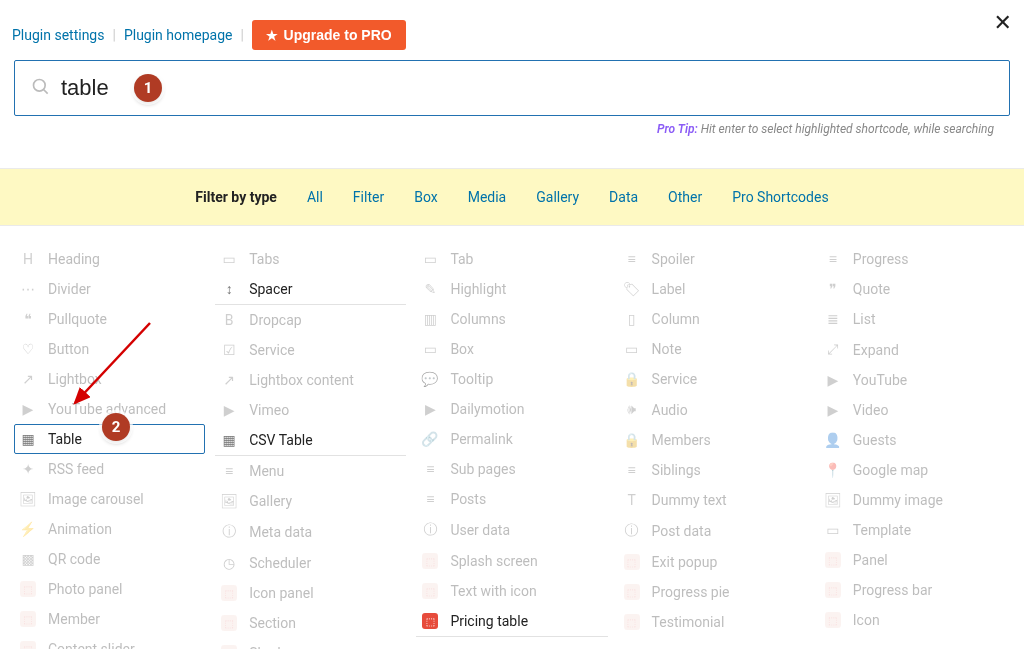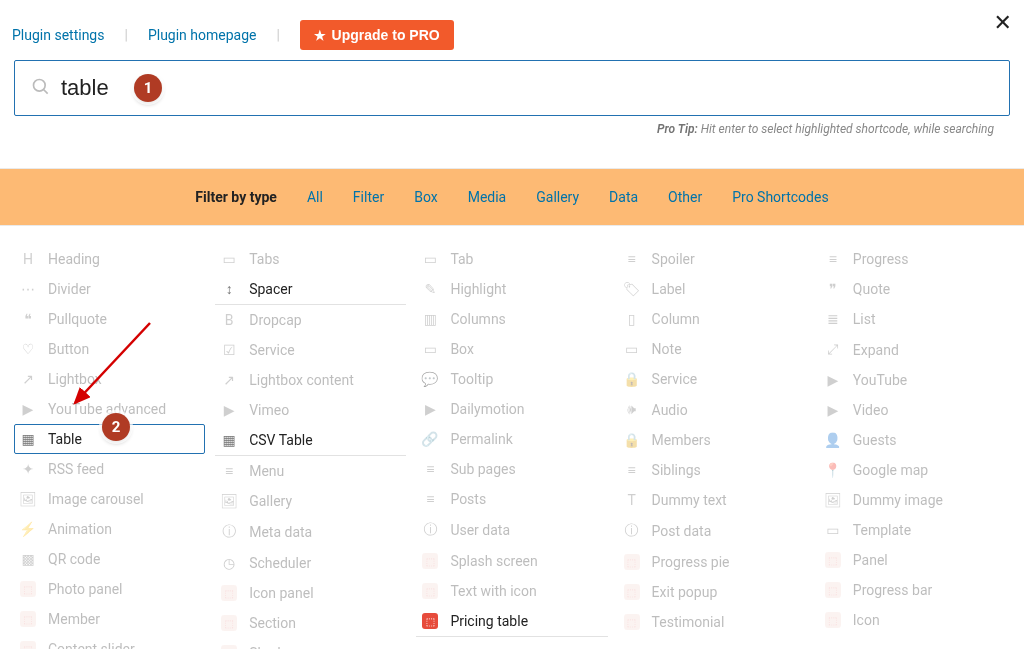--- a/index.html
+++ b/index.html
@@ -10,21 +10,21 @@
     background: #fff;
     width: 1024px;
     height: 649px;
     overflow: hidden;
     position: relative;
   }
   .header {
     display: flex;
     align-items: center;
     padding: 20px 12px 10px 12px;
-    gap: 20px;
+    gap: 8px;
   }
   .header a {
     color: #0073aa;
     text-decoration: none;
     font-size: 14px;
   }
   .header .sep { color: #ccc; }
   .upgrade-btn {
     background: #f25a2b;
     color: #fff;
@@ -71,24 +71,24 @@
     flex: 1;
     background: transparent;
   }
   .protip {
     text-align: right;
     color: #888;
     font-size: 12px;
     font-style: italic;
     padding: 6px 16px 0 16px;
   }
-  .protip .lbl { color: #737373; font-style: italic; font-weight: 600; margin-left: 13px; }
+  .protip .lbl { color: #8b5cf6; font-style: italic; font-weight: 600; margin-left: 13px; }
   .filter-bar {
     margin-top: 26px;
-    background: #fdba74;
+    background: #fef9c3;
     border-top: 1px solid #eaeaea;
     border-bottom: 1px solid #eaeaea;
     display: flex;
     justify-content: center;
     align-items: center;
     padding: 20px 0;
     gap: 30px;
     font-size: 14px;
   }
   .filter-bar .lbl {
@@ -416,25 +416,25 @@
       <div class="item faded">
         <span class="icon">T</span>
         <span>Dummy text</span>
       </div>
       <div class="item faded">
         <span class="icon">ⓘ</span>
         <span>Post data</span>
       </div>
       <div class="item faded">
         <span class="pro-badge" style="background:#f5ded9;color:#e99;font-size:10px;">⬚</span>
+        <span>Exit popup</span>
+      </div>
+      <div class="item faded">
+        <span class="pro-badge" style="background:#f5ded9;color:#e99;font-size:10px;">⬚</span>
         <span>Progress pie</span>
-      </div>
-      <div class="item faded">
-        <span class="pro-badge" style="background:#f5ded9;color:#e99;font-size:10px;">⬚</span>
-        <span>Exit popup</span>
       </div>
       <div class="item faded">
         <span class="pro-badge" style="background:#f5ded9;color:#e99;font-size:10px;">⬚</span>
         <span>Testimonial</span>
       </div>
     </div>
     <div class="col">
       <div class="item faded">
         <span class="icon">≡</span>
         <span>Progress</span>

